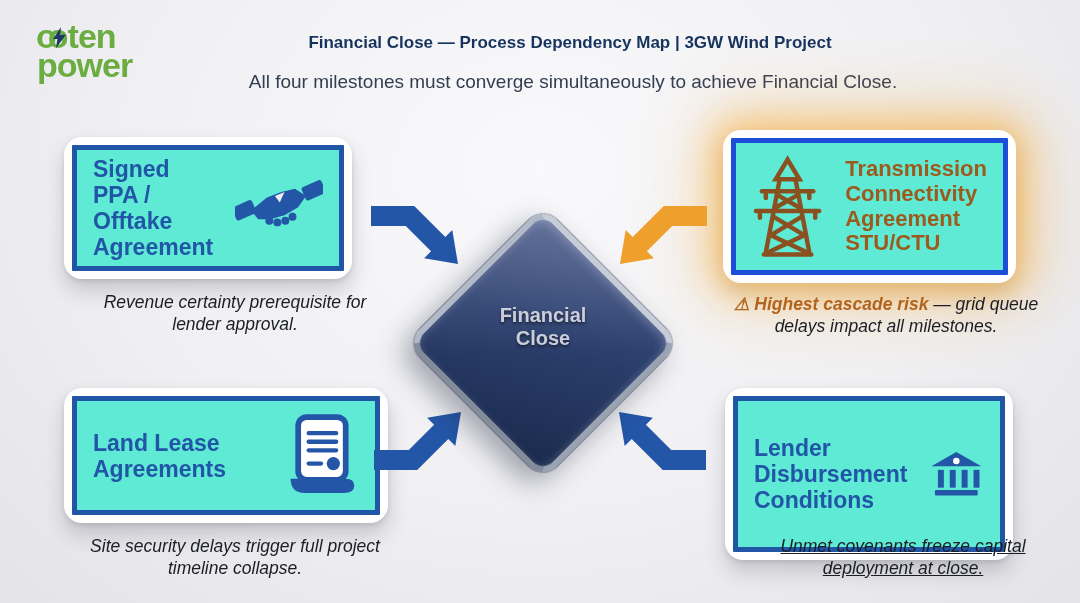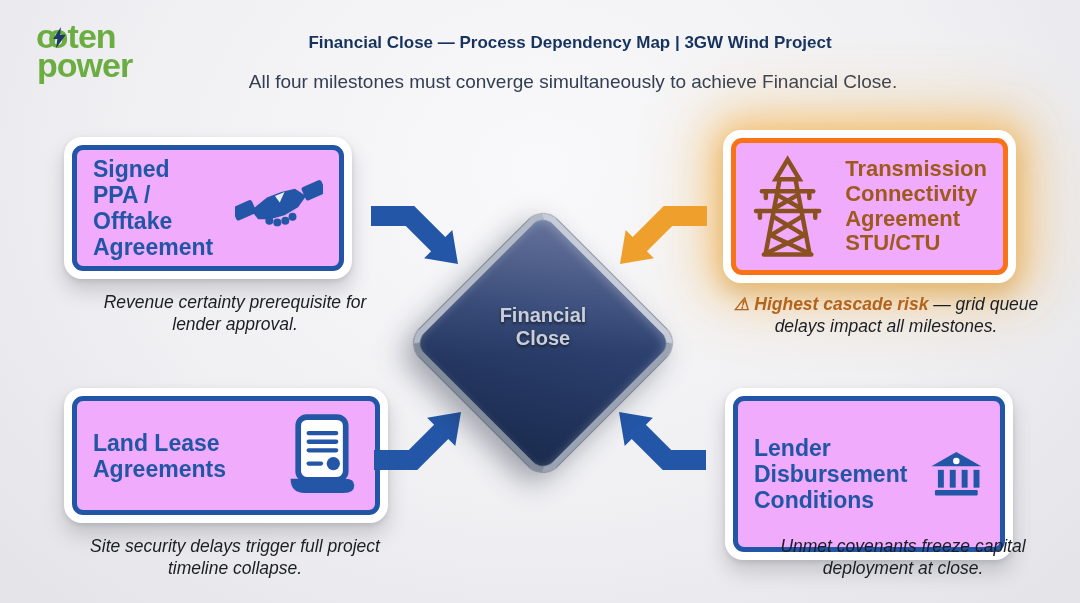--- a/index.html
+++ b/index.html
@@ -15,40 +15,40 @@
   .bolt-o{position:relative;display:inline-block;margin-left:-8px;}
   .bolt-o svg{position:absolute;left:3px;top:3px;}
   .logo .l2{display:block;margin-left:1px;}
   .title{position:absolute;left:0;right:0;top:33px;text-align:center;padding-left:60px;
          font-size:17px;font-weight:bold;color:#16335e;}
   .subtitle{position:absolute;left:6px;right:0;top:71px;text-align:center;padding-left:60px;
             font-size:19px;color:#333e52;}
   
   .card{position:absolute;background:#fff;border-radius:18px;padding:8px;box-sizing:border-box;
         box-shadow:0 12px 20px rgba(60,60,75,0.22),0 2px 5px rgba(60,60,75,0.14);}
-  .card-inner{height:100%;border-radius:11px;display:flex;align-items:center;gap:22px;
-              padding:0 16px;box-sizing:border-box;background:#f0abfc;}
+  .card-inner{height:100%;border-radius:1px;display:flex;align-items:center;gap:22px;
+              padding:0 16px;box-sizing:border-box;background:#5eead4;}
   .blue .card-inner{border:5px solid #2155a6;}
   .orange{box-shadow:0 0 34px 10px rgba(246,172,56,0.55),0 0 72px 26px rgba(246,172,56,0.28),
                      0 10px 18px rgba(110,85,35,0.22);}
-  .orange .card-inner{border:5px solid #f97316;justify-content:flex-end;}
+  .orange .card-inner{border:5px solid #1d4ed8;justify-content:flex-end;}
   .card-title{font-weight:bold;line-height:1.13;}
   .blue .card-title{color:#2155a6;font-size:23px;}
   .orange .card-title{color:#9d5a1c;font-size:22px;}
   .card-tl{left:64px;top:137px;width:288px;height:142px;}
   .card-tr{left:723px;top:130px;width:293px;height:153px;}
   .card-bl{left:64px;top:388px;width:324px;height:135px;}
   .card-br{left:725px;top:388px;width:288px;height:172px;}
   .grow{flex:1;}
   
   .caption{position:absolute;font-style:italic;font-size:17.5px;line-height:1.24;color:#1b1e24;text-align:center;}
   .cap-tl{left:85px;top:292px;width:300px;}
   .cap-tr{left:731px;top:294px;width:310px;}
   .cap-bl{left:85px;top:536px;width:300px;}
-  .cap-br{left:753px;top:536px;width:300px;}
+  .cap-br{left:753px;top:536px;width:300px;text-decoration:underline;}
   .risk{color:#b3641c;font-weight:bold;}
   
   .arrow{position:absolute;width:104px;height:80px;}
   .arr-tl{left:363px;top:190px;}
   .arr-tr{left:611px;top:190px;transform:scaleX(-1);}
   .arr-bl{left:366px;top:406px;transform:scaleY(-1);}
   .arr-br{left:610px;top:406px;transform:scale(-1,-1);}
   
   .diamond{position:absolute;left:446px;top:246px;width:182px;height:182px;
            transform:rotate(45deg);border-radius:20px;

